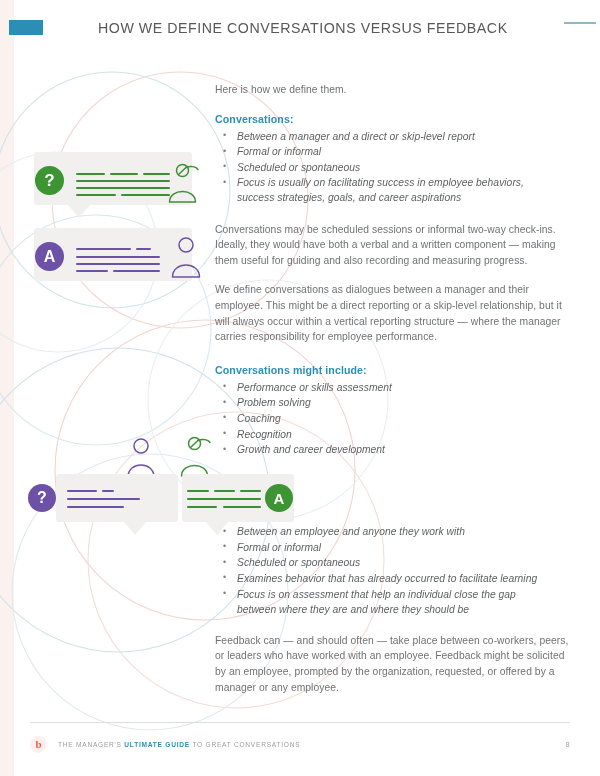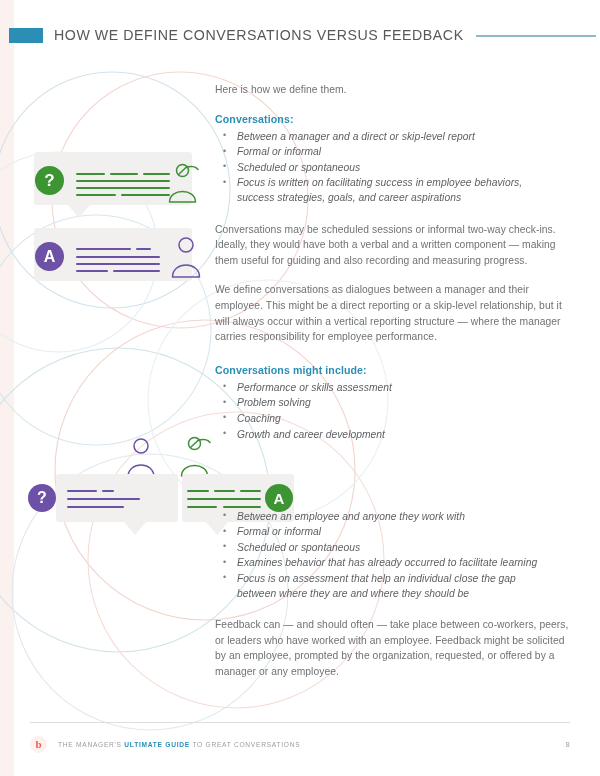--- a/index.html
+++ b/index.html
@@ -31,21 +31,21 @@
     width: 600px; height: 776px;
     pointer-events: none;
   }
 
   
   .header {
     position: absolute;
     left: 0; top: 20px;
     width: 600px; height: 30px;
     display: flex;
-    align-items: center;
+    gap: 44px;
   }
   .header-bar {
     width: 34px; height: 15px;
     background: #2b8fb5;
     margin-left: 9px;
     flex: none;
   }
   .header-title {
     margin-left: 11px;
     font-size: 14.2px;
@@ -287,35 +287,36 @@
 
   <div class="content">
 
     <p class="body">Here is how we define them.</p>
 
     <h3 class="sub">Conversations:</h3>
     <ul class="bullets">
       <li>Between a manager and a direct or skip-level report</li>
       <li>Formal or informal</li>
       <li>Scheduled or spontaneous</li>
-      <li>Focus is written on facilitating success in employee behaviors, success strategies, goals, and career aspirations</li>
+      <li>Focus is usually on facilitating success in employee behaviors, success strategies, goals, and career aspirations</li>
     </ul>
 
     <div class="spacer-4"></div>
 
     <p class="body">Conversations may be scheduled sessions or informal two-way check-ins. Ideally, they would have both a verbal and a written component — making them useful for guiding and also recording and measuring progress.</p>
     <p class="body">We define conversations as dialogues between a manager and their employee. This might be a direct reporting or a skip-level relationship, but it will always occur within a vertical reporting structure — where the manager carries responsibility for employee performance.</p>
 
     <div class="spacer-4"></div>
 
     <h3 class="sub">Conversations might include:</h3>
     <ul class="bullets">
       <li>Performance or skills assessment</li>
       <li>Problem solving</li>
       <li>Coaching</li>
+      <li>Recognition</li>
       <li>Growth and career development</li>
     </ul>
 
     <div class="spacer-8" style="height:55px;"></div>
 
     <ul class="bullets">
       <li>Between an employee and anyone they work with</li>
       <li>Formal or informal</li>
       <li>Scheduled or spontaneous</li>
       <li>Examines behavior that has already occurred to facilitate learning</li>

